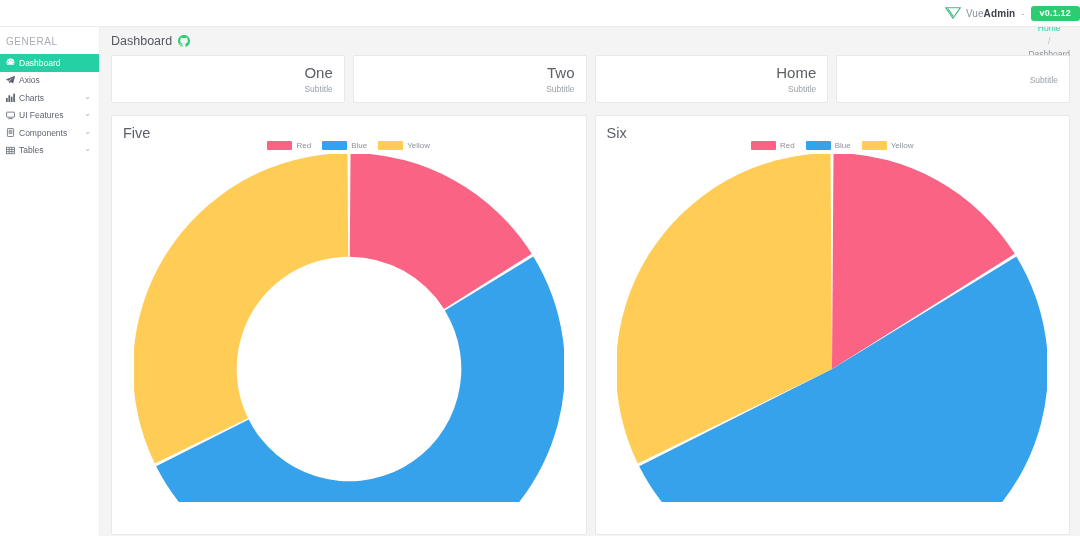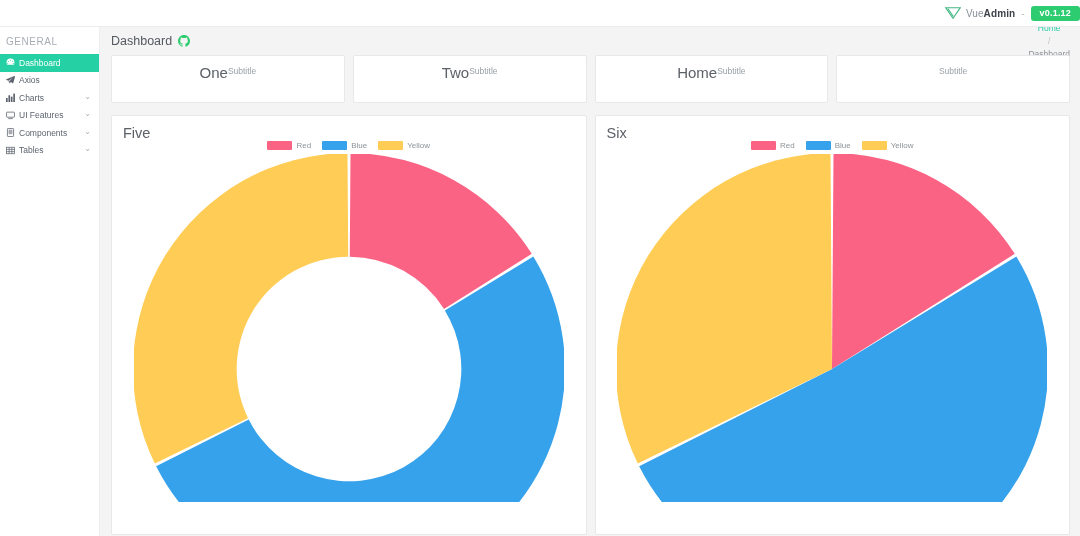--- a/index.html
+++ b/index.html
@@ -81,21 +81,21 @@
   .crumb-link { color: #25d0a5; cursor: pointer; }
   .crumb-sep { color: #bcc0c6; }
   .crumb-cur { color: #8d9299; }
 
   
   .stat-row { display: flex; gap: 8px; padding: 0 10px 0 11px; }
   .stat-card {
     flex: 1 1 0; background: #fff;
     border: 1px solid #e8e8e8; border-radius: 2px;
     height: 48px; padding: 8px 11px;
-    display: flex; flex-direction: row; justify-content: center;
+    display: flex; flex-direction: column; justify-content: center; text-align: right;
   }
   .stat-title { font-size: 15px; color: #5c6067; font-weight: 400; line-height: 1.15; }
   .stat-sub { font-size: 8.5px; color: #9aa0a7; margin-top: 2px; }
 
   .chart-row { display: flex; gap: 8px; padding: 12px 10px 0 11px; }
   .chart-card {
     flex: 1 1 0; background: #fff;
     border: 1px solid #e8e8e8; border-radius: 2px;
     height: 420px; padding: 9px 11px 0 11px;
     overflow: hidden; position: relative;

